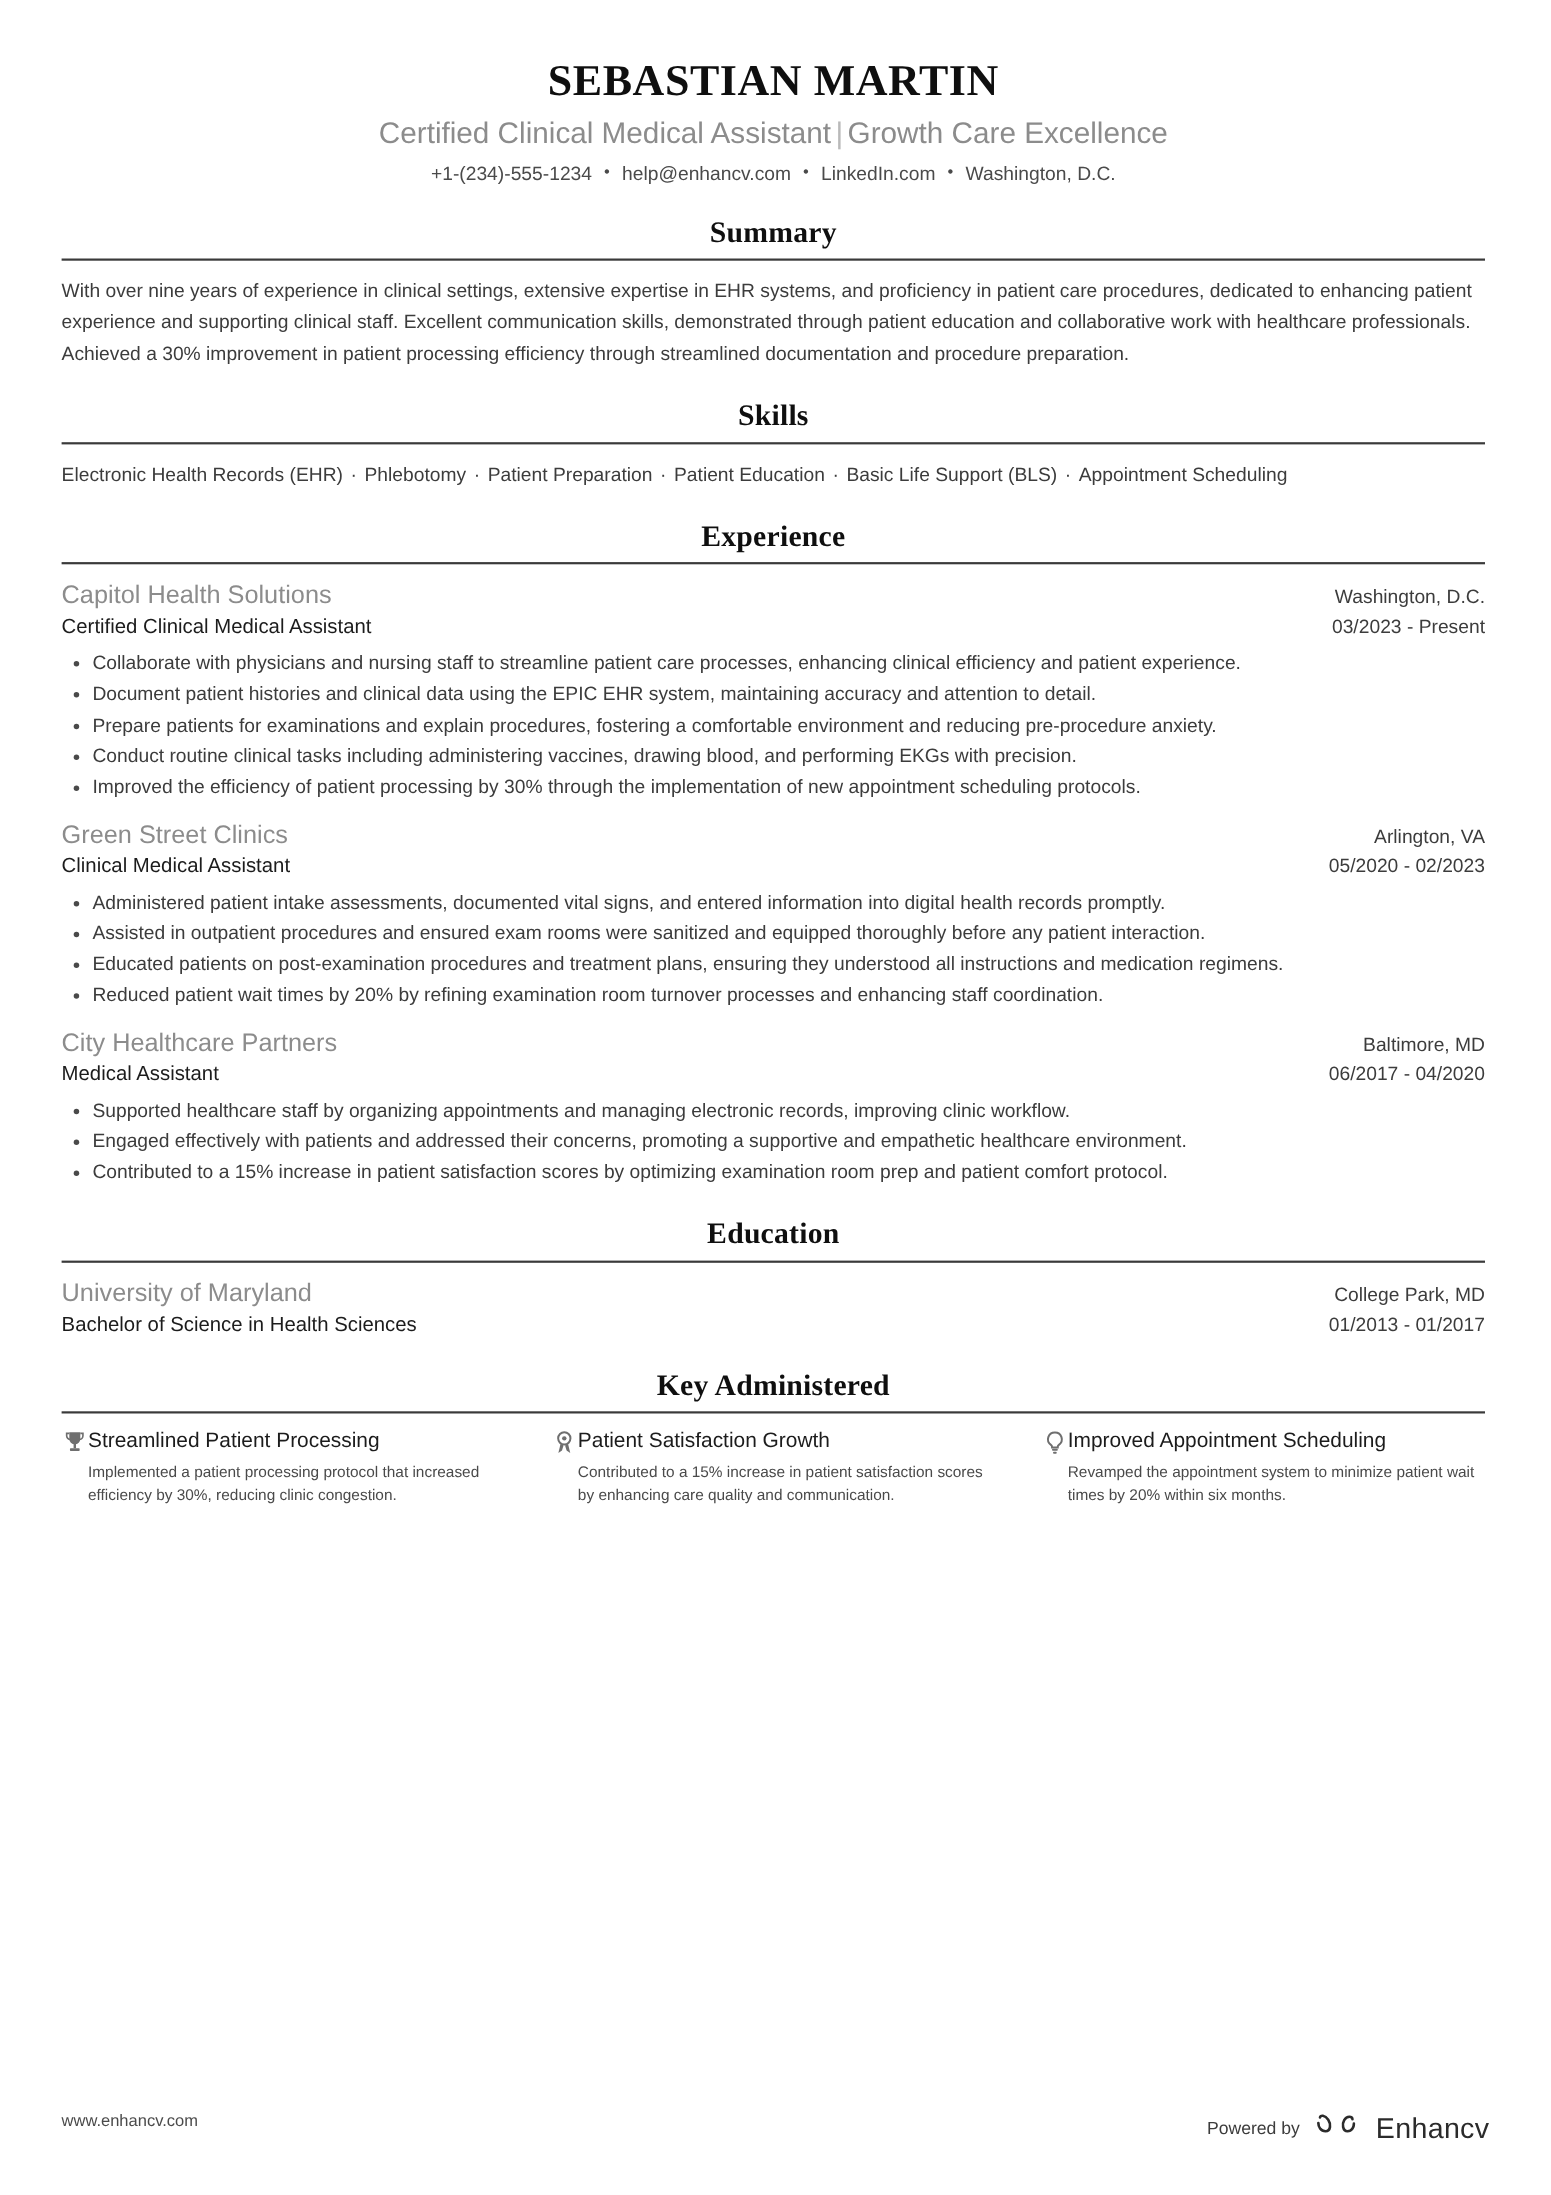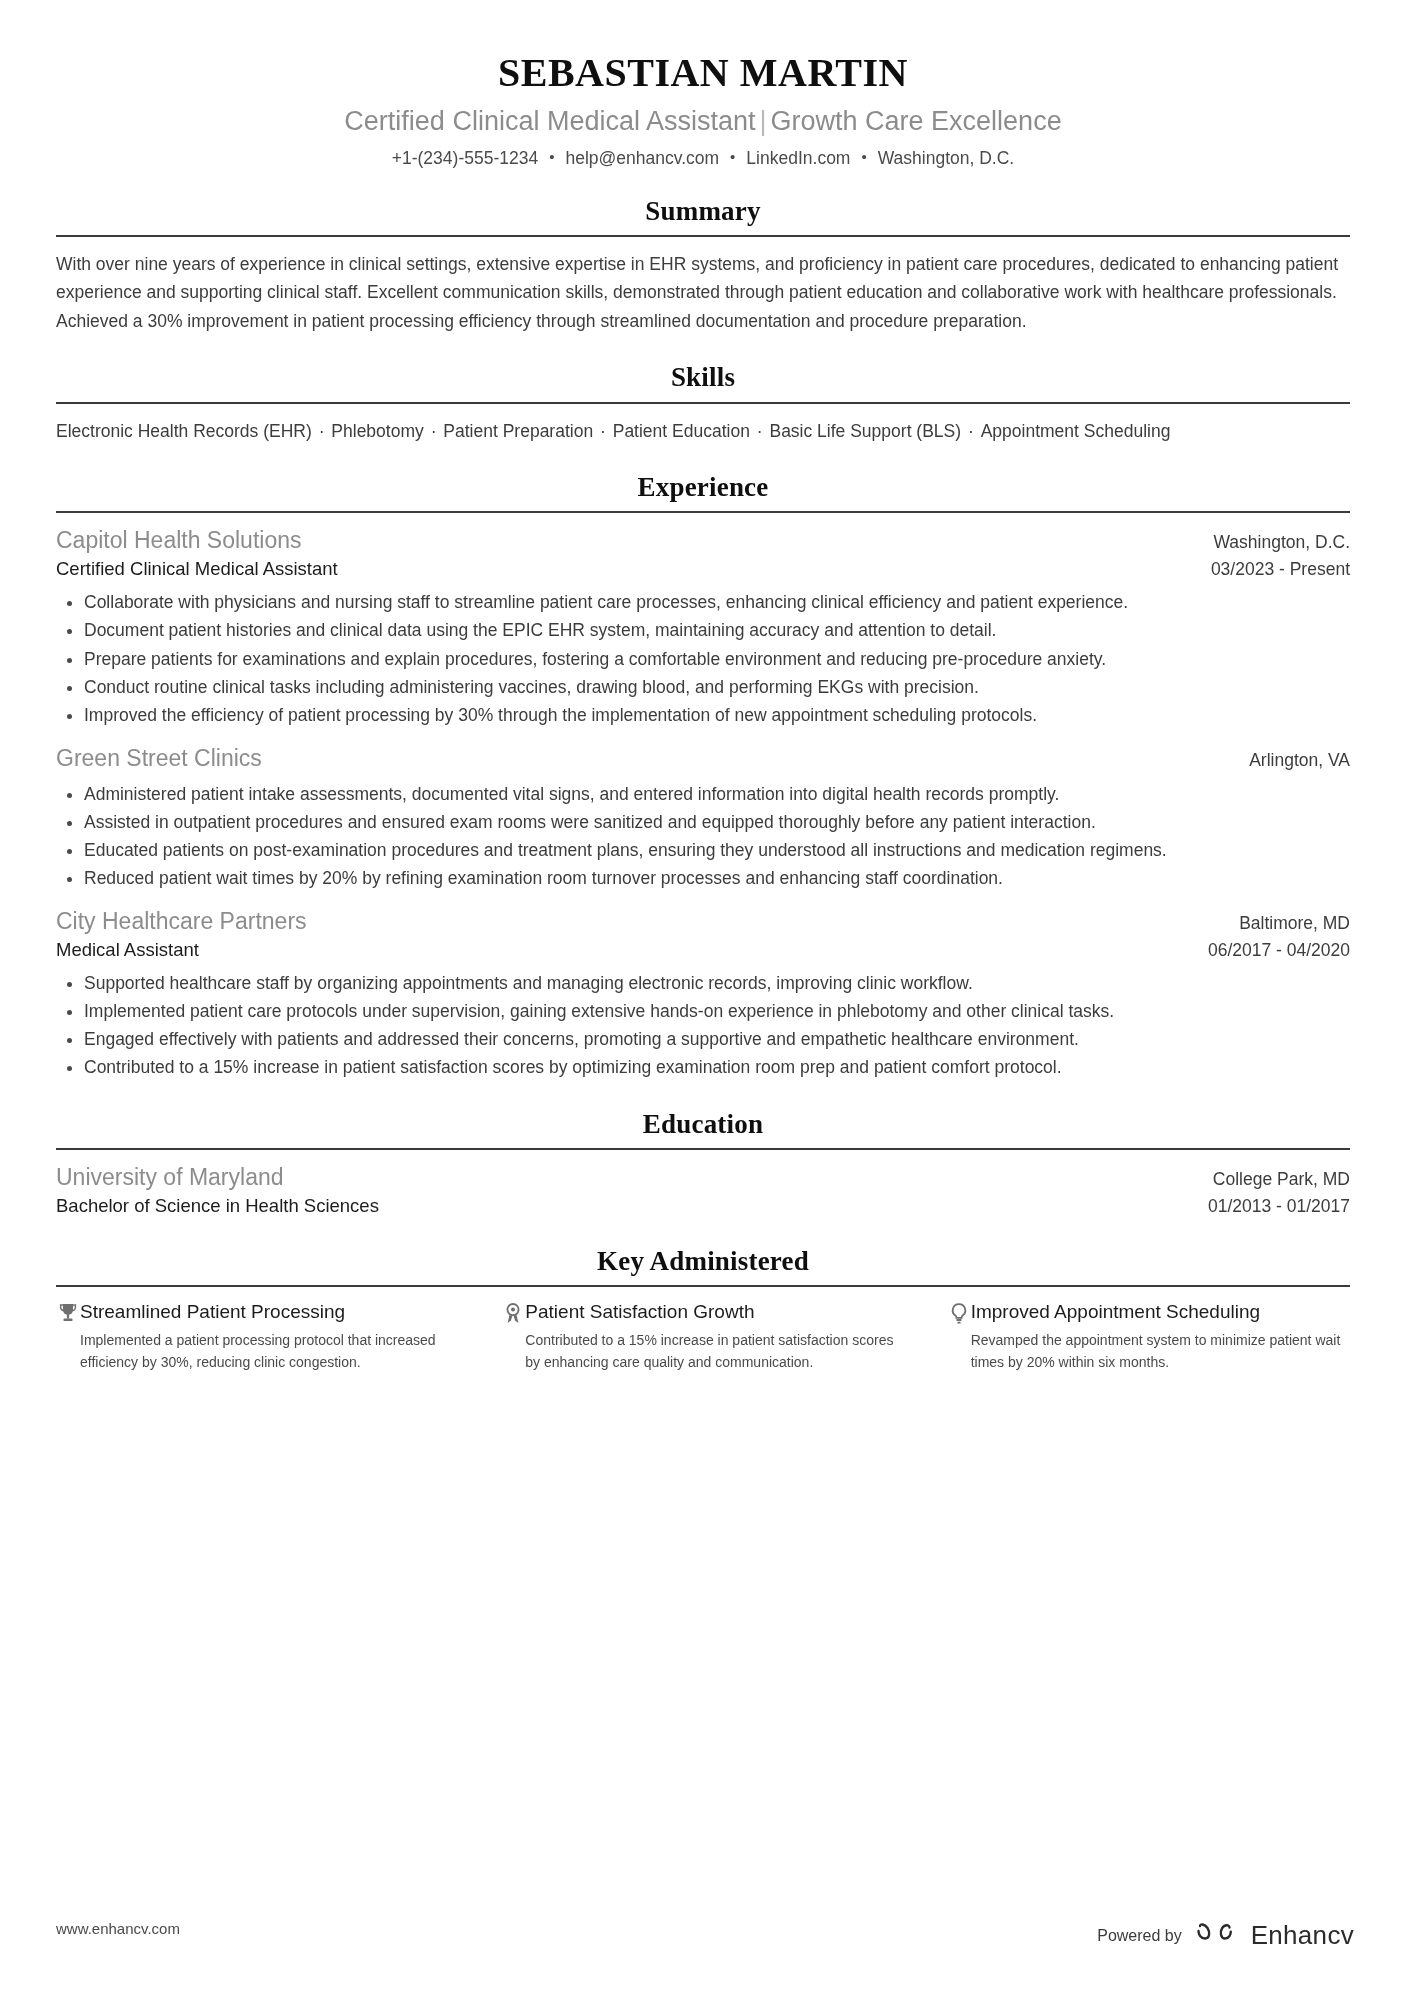--- a/index.html
+++ b/index.html
@@ -266,39 +266,42 @@
             <li>Prepare patients for examinations and explain procedures, fostering a comfortable environment and reducing pre-procedure anxiety.</li>
             <li>Conduct routine clinical tasks including administering vaccines, drawing blood, and performing EKGs with precision.</li>
             <li>Improved the efficiency of patient processing by 30% through the implementation of new appointment scheduling protocols.</li>
           </ul>
         </div>
         <div class="entry">
           <div class="entry-row">
             <div class="org">Green Street Clinics</div>
             <div class="place">Arlington, VA</div>
           </div>
+          <div class="entry-row second">
+            <div class="role">Clinical Medical Assistant</div>
+            <div class="dates">05/2020 - 02/2023</div>
+          </div>
           <ul class="bullets">
             <li>Administered patient intake assessments, documented vital signs, and entered information into digital health records promptly.</li>
             <li>Assisted in outpatient procedures and ensured exam rooms were sanitized and equipped thoroughly before any patient interaction.</li>
             <li>Educated patients on post-examination procedures and treatment plans, ensuring they understood all instructions and medication regimens.</li>
             <li>Reduced patient wait times by 20% by refining examination room turnover processes and enhancing staff coordination.</li>
           </ul>
         </div>
         <div class="entry">
           <div class="entry-row">
             <div class="org">City Healthcare Partners</div>
             <div class="place">Baltimore, MD</div>
           </div>
           <div class="entry-row second">
             <div class="role">Medical Assistant</div>
             <div class="dates">06/2017 - 04/2020</div>
           </div>
           <ul class="bullets">
             <li>Supported healthcare staff by organizing appointments and managing electronic records, improving clinic workflow.</li>
-            <li>Implemented patient care protocols under supervision, gaining extensive hands-on experience in phlebotomy and other clinical tasks.</li>
             <li>Engaged effectively with patients and addressed their concerns, promoting a supportive and empathetic healthcare environment.</li>
             <li>Contributed to a 15% increase in patient satisfaction scores by optimizing examination room prep and patient comfort protocol.</li>
           </ul>
         </div>
       </div>
   </div>
 
   <div class="section">
     <div class="section-title">Education</div>
     <div class="section-rule"></div>

